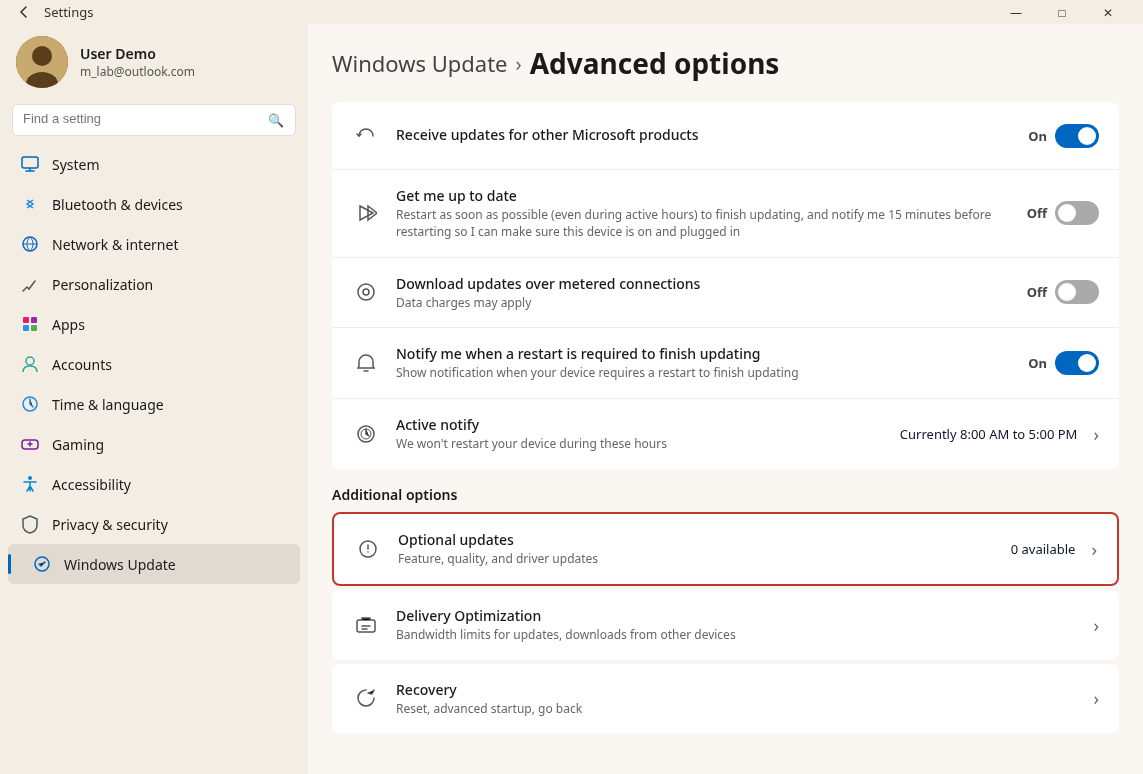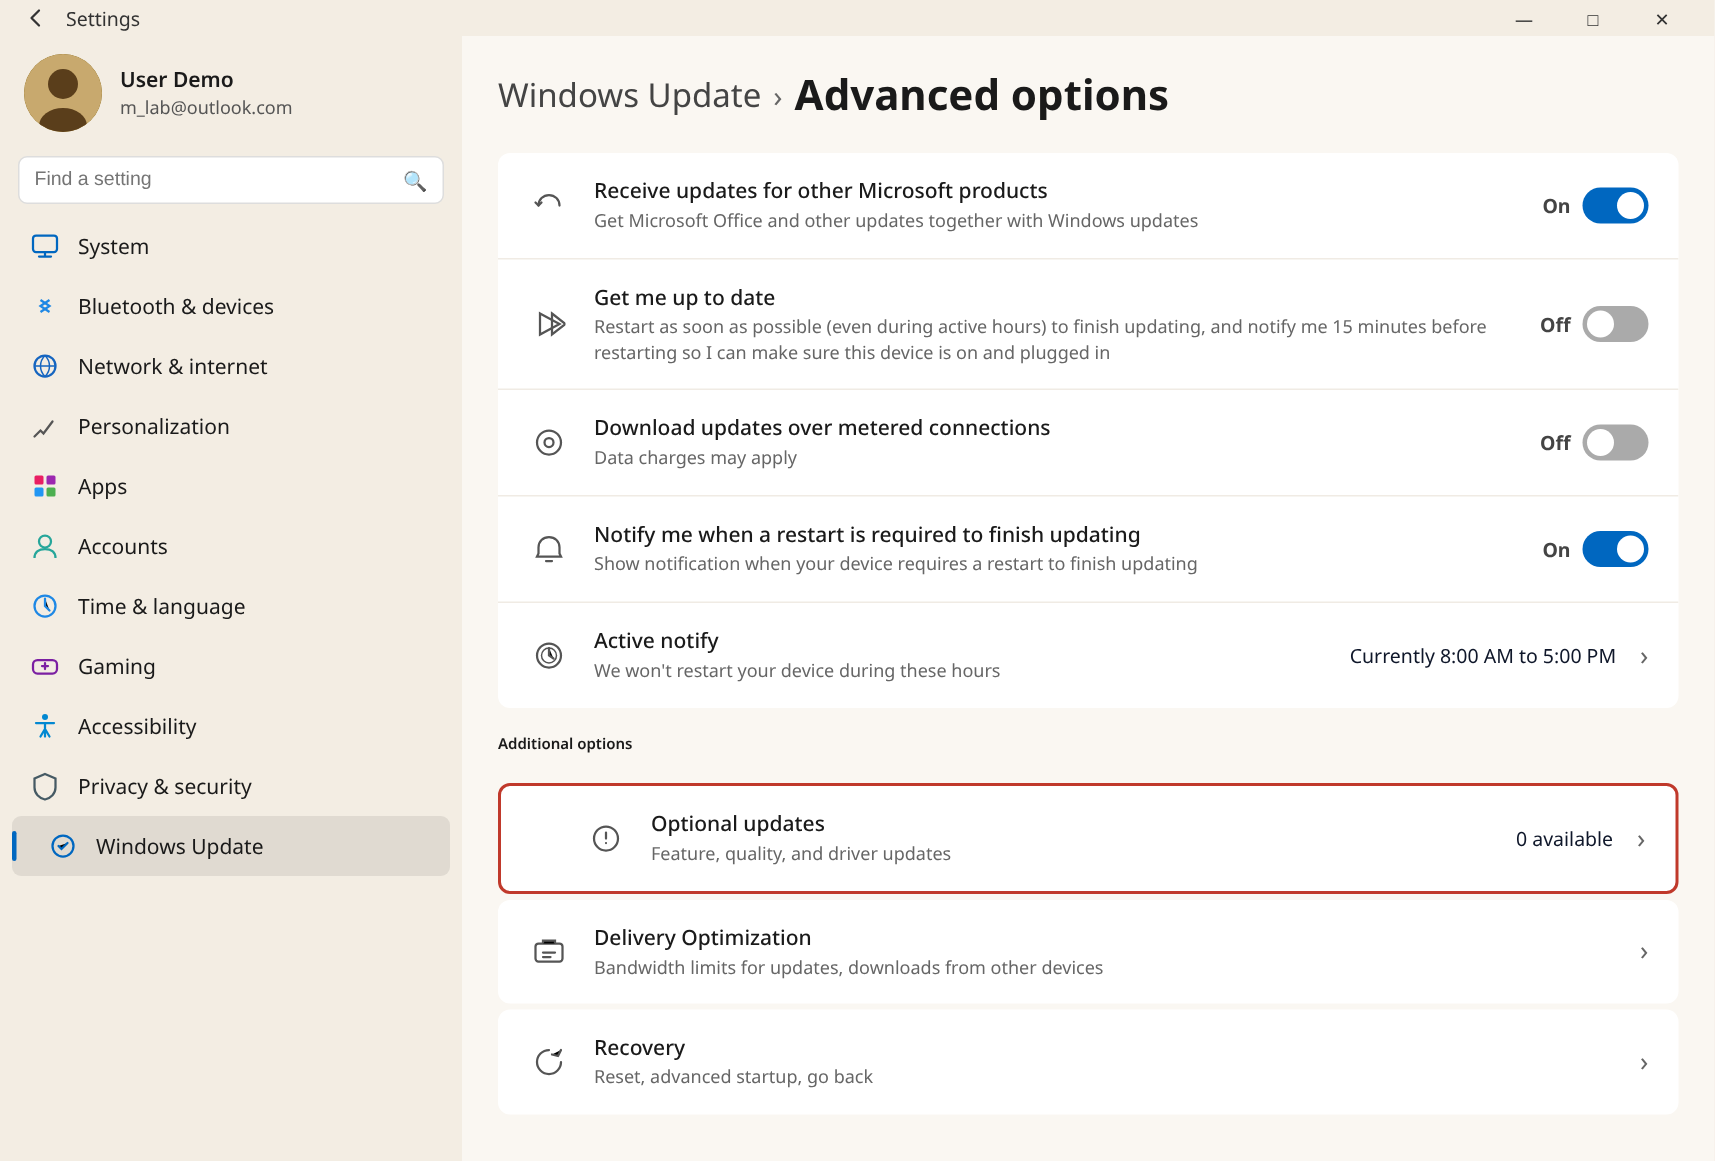--- a/index.html
+++ b/index.html
@@ -209,24 +209,24 @@
     }
     .toggle.on .toggle-thumb { left: 23px; }
     .toggle.off .toggle-thumb { left: 3px; }
     .chevron-right {
       font-size: 18px;
       color: #666;
       cursor: pointer;
     }
     
     .section-header {
-      font-size: 10px;
+      font-size: 14px;
       font-weight: 600;
       color: #1a1a1a;
-      margin: 16px 0 20px 0;
+      margin: 16px 0 8px 0;
     }
     
     .settings-card.highlighted {
       border: 2px solid #c0392b;
     }
     .active-hours-value {
       font-size: 13px;
       color: #0f172a;
       margin-right: 8px;
     }
@@ -387,21 +387,20 @@
     <div class="settings-card" id="main-settings-card">
         <div class="settings-row">
     <div class="row-icon">
             <svg width="22" height="22" viewBox="0 0 22 22">
               <path d="M4 11c0-3.9 3.1-7 7-7s7 3.1 7 7" stroke="#555" fill="none" stroke-width="1.5" stroke-linecap="round"></path>
               <path d="M4 11l-2-2M4 11l2-2" stroke="#555" stroke-width="1.5" stroke-linecap="round"></path>
             </svg>
           </div>
     <div class="row-content">
       <div class="row-title">Receive updates for other Microsoft products</div>
-      <div class="row-desc">Get Microsoft Office and other updates together with Windows updates</div>
     </div>
     <div class="row-control">
       <span class="toggle-label">On</span>
       <div class="toggle on">
         <div class="toggle-thumb"></div>
       </div>
     </div>
   </div>
         <div class="settings-row">
     <div class="row-icon">
@@ -472,21 +471,21 @@
     <div class="row-control">
       <span class="active-hours-value">Currently 8:00 AM to 5:00 PM</span>
       <span class="chevron-right">›</span>
     </div>
   </div>
       </div>
 
     <div class="section-header">Additional options</div>
     <div id="additional-cards">
         <div class="settings-card highlighted" style="margin-bottom: 4px;">
-          <div class="settings-row" style="border-bottom: none; margin-left: 36px;">
+          <div class="settings-row" style="border-bottom: none;">
     <div class="row-icon">
               <svg width="22" height="22" viewBox="0 0 22 22">
                 <circle cx="11" cy="11" r="8" stroke="#555" fill="none" stroke-width="1.5"></circle>
                 <path d="M11 7v4M11 14h.01" stroke="#555" stroke-width="1.5" stroke-linecap="round"></path>
               </svg>
             </div>
     <div class="row-content">
       <div class="row-title">Optional updates</div>
       <div class="row-desc">Feature, quality, and driver updates</div>
     </div>

